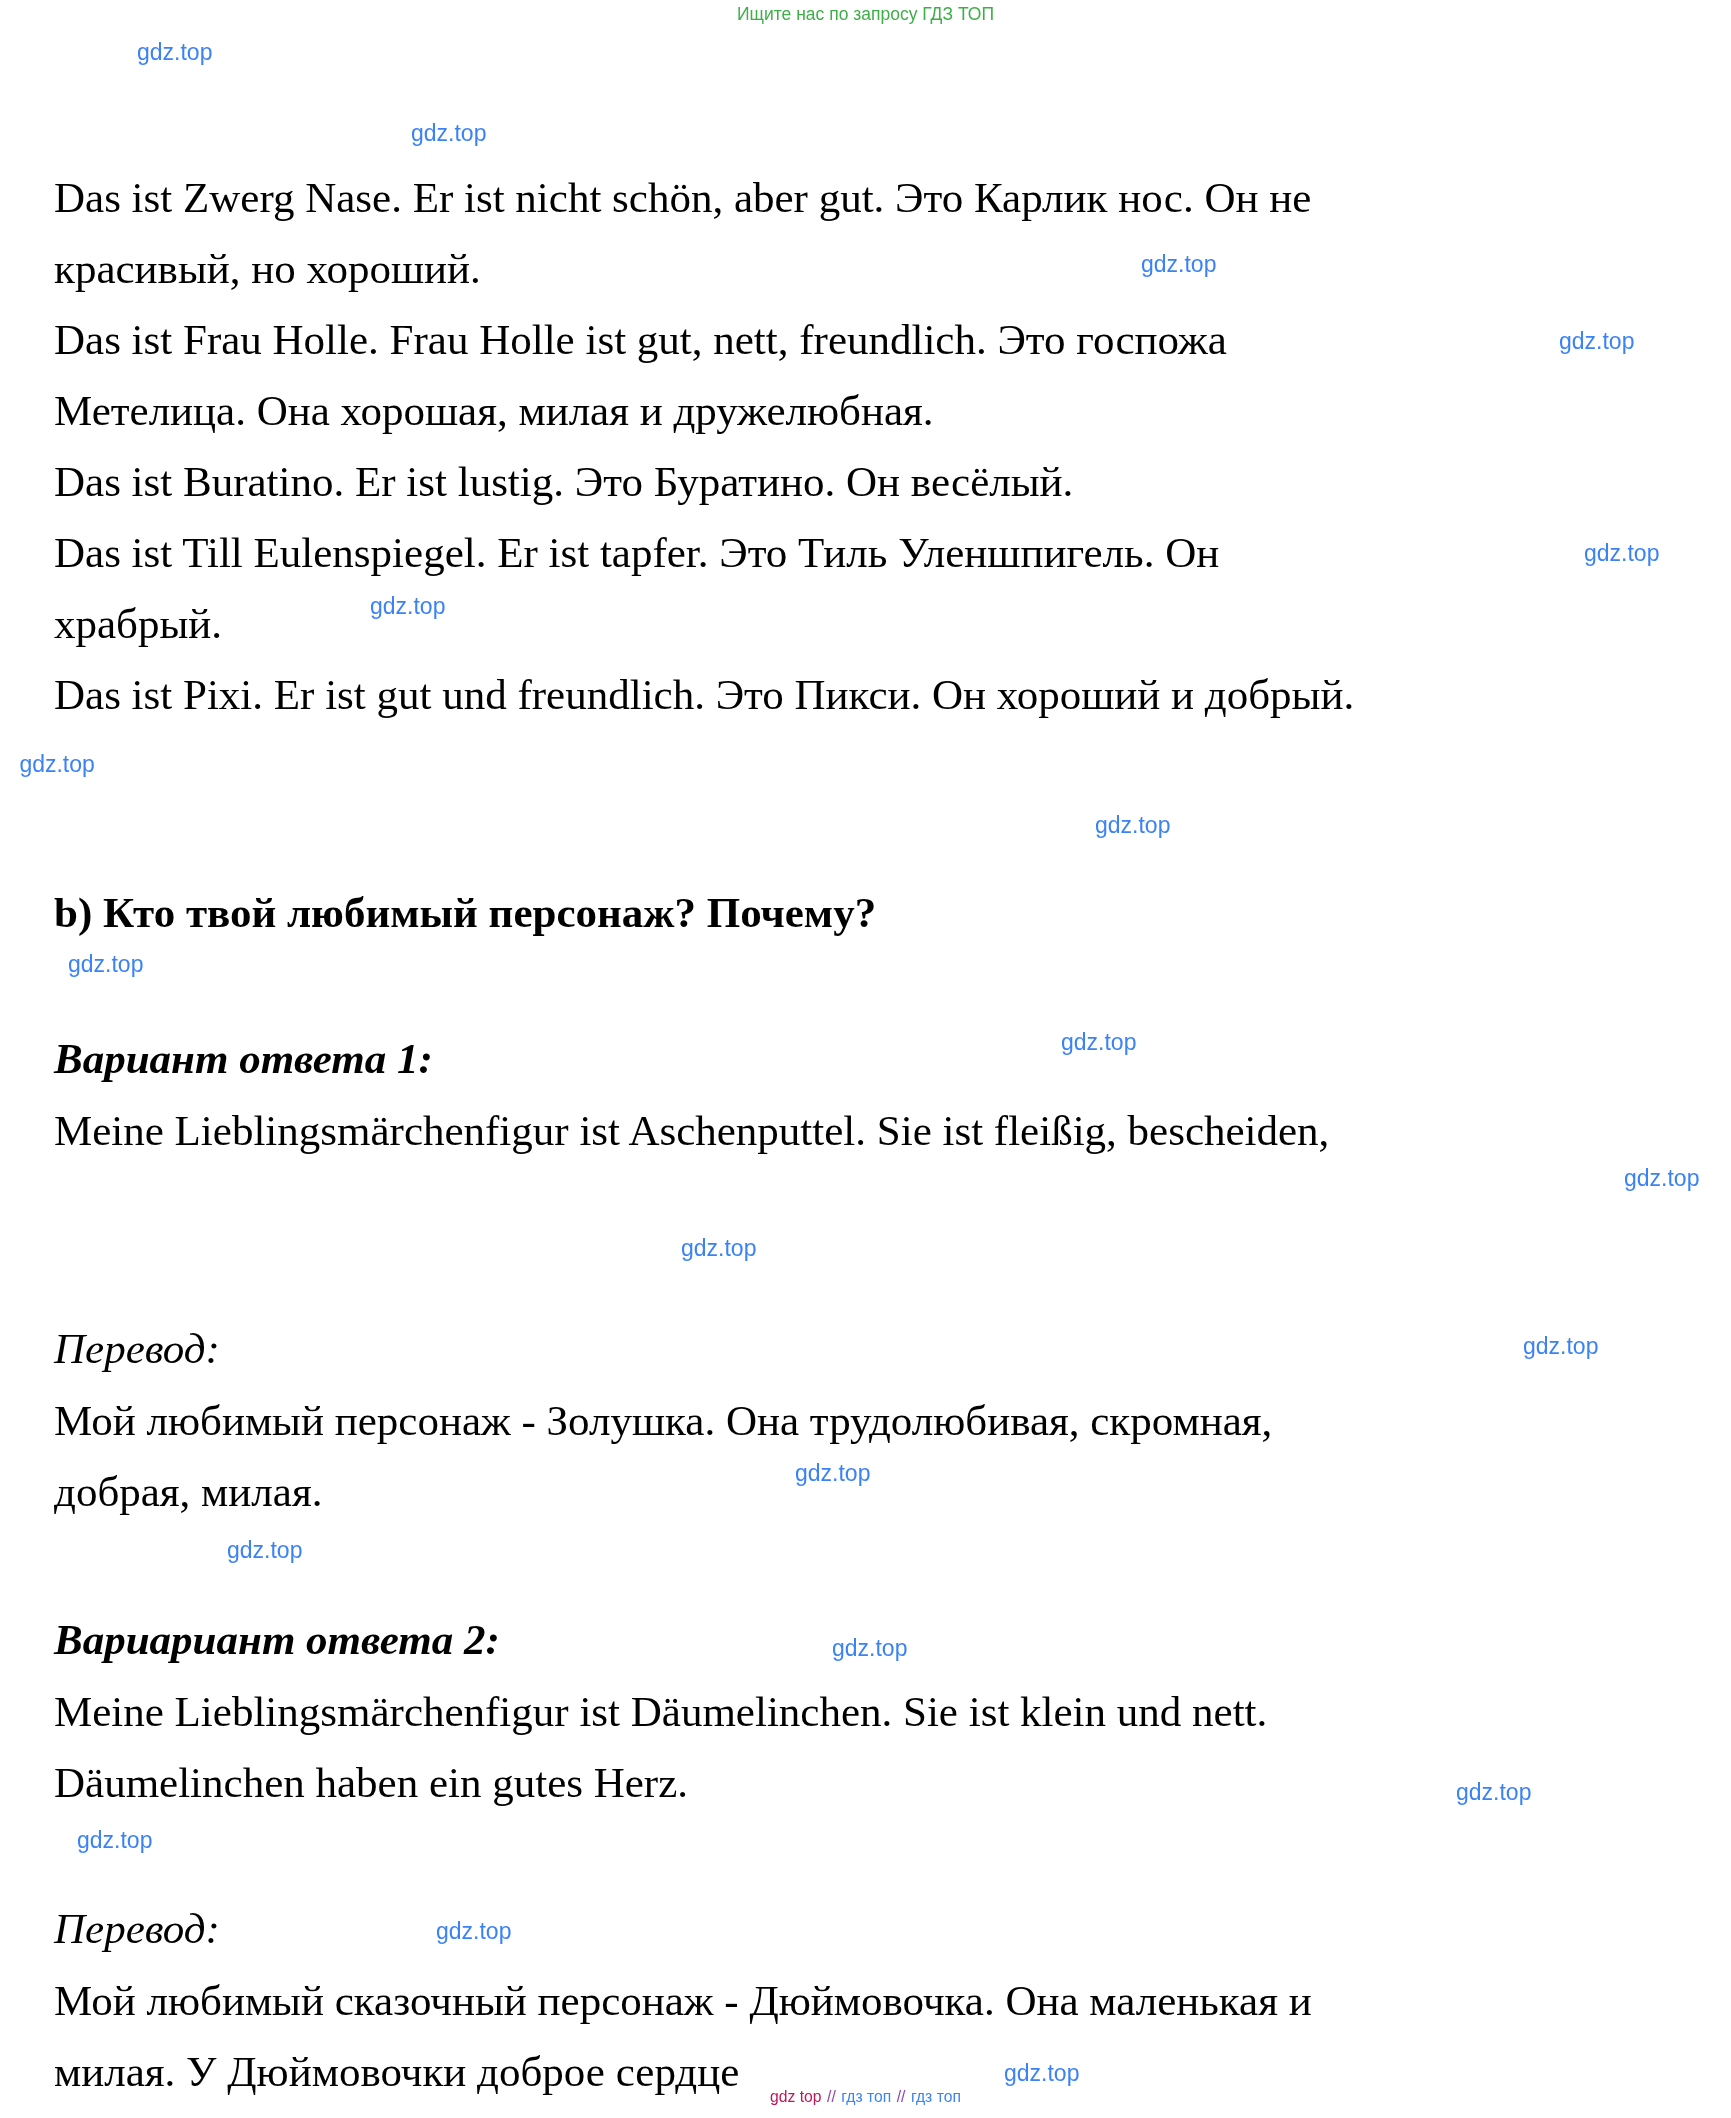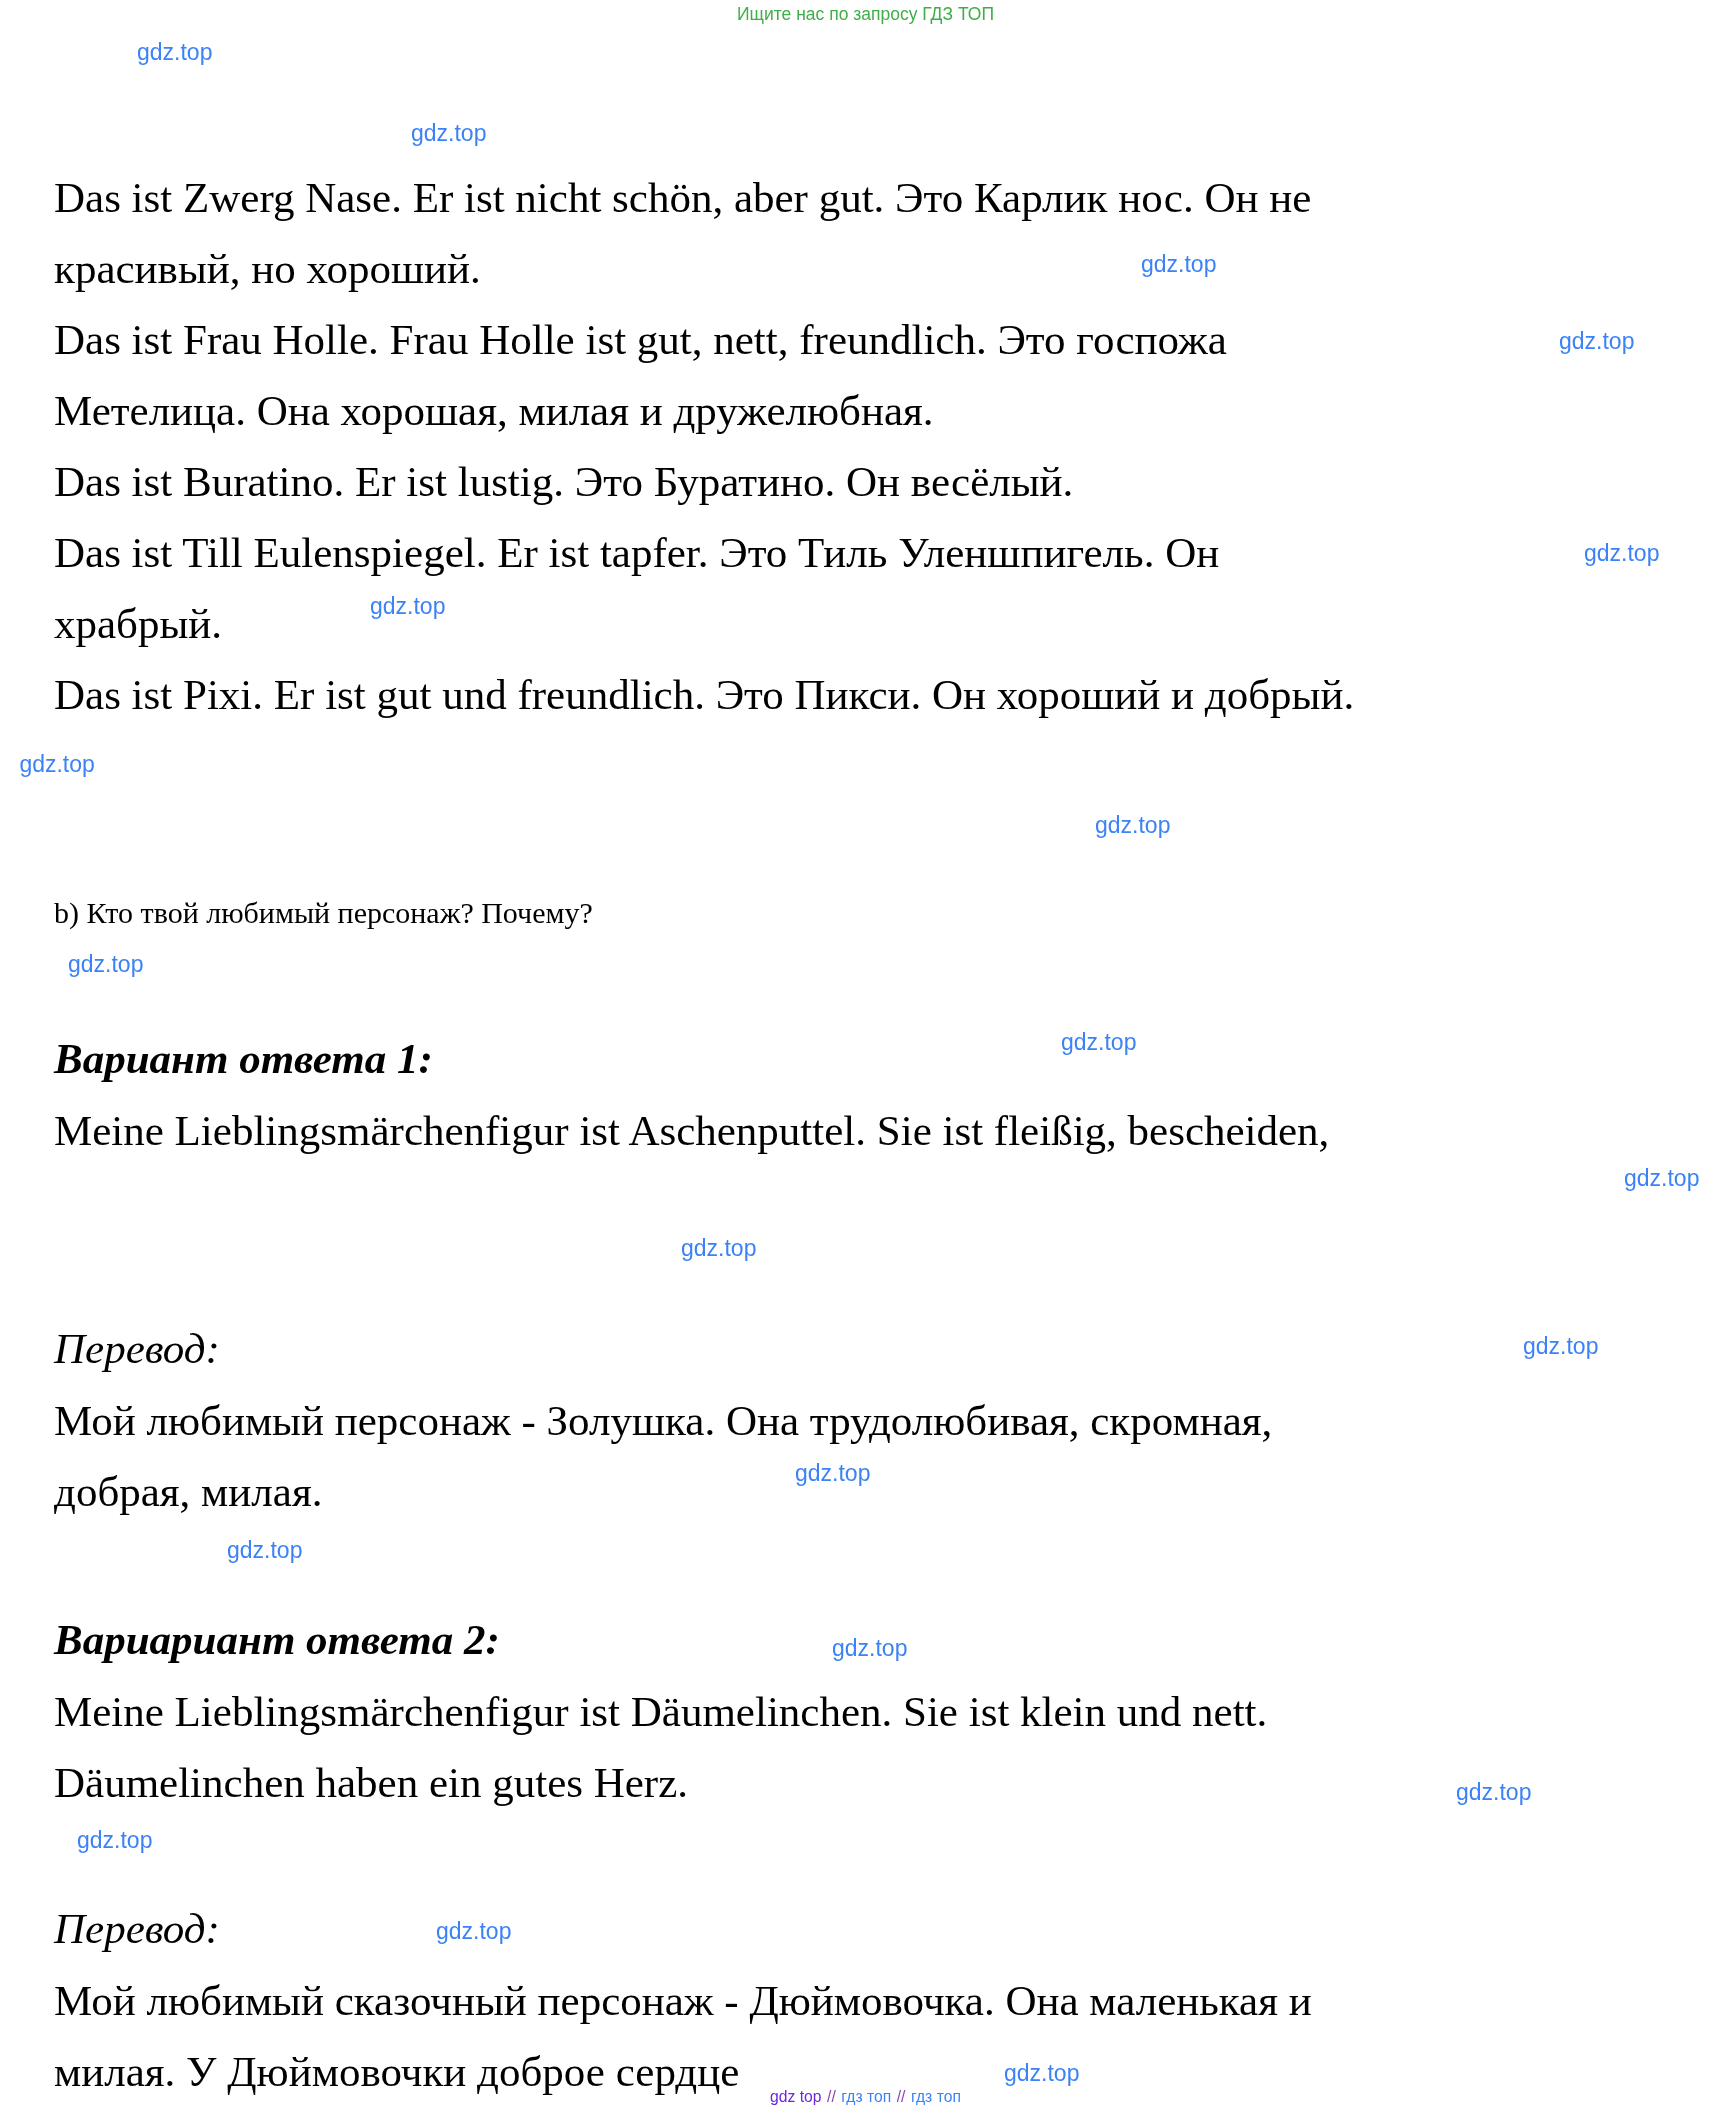--- a/index.html
+++ b/index.html
@@ -32,34 +32,34 @@
   }
   .block {
     position: absolute;
     left: 54px;
     width: 1652px;
     font-size: 43px;
     line-height: 71px;
   }
   .block .line { white-space: nowrap; }
   .h-answer   { font-weight: bold; font-style: italic; font-size: 46px; line-height: 55px; }
-  .h-question { font-weight: normal; font-size: 30px; }
+  .h-question { font-weight: bold; font-size: 43px; }
   .h-variant  { font-weight: bold; font-style: italic; font-size: 43px; }
   .h-perevod  { font-style: italic; font-size: 43px; }
   .footer {
     position: absolute;
     top: 2088px;
     left: 0;
     width: 100%;
     text-align: center;
     font-family: "Liberation Sans", sans-serif;
     font-size: 15.7px;
   }
   .footer a { text-decoration: none; cursor: pointer; }
-  .footer .green  { color: #6d28d9; }
+  .footer .green  { color: #be185d; }
   .footer .purple { color: #3b82f6; }
   .footer .sep    { color: #8e44ad; padding: 0 5.5px; }
 </style>
 </head>
 <body>
 
 <div class="page">
 
   <div class="promo">Ищите нас по запросу ГДЗ ТОП</div>
 

